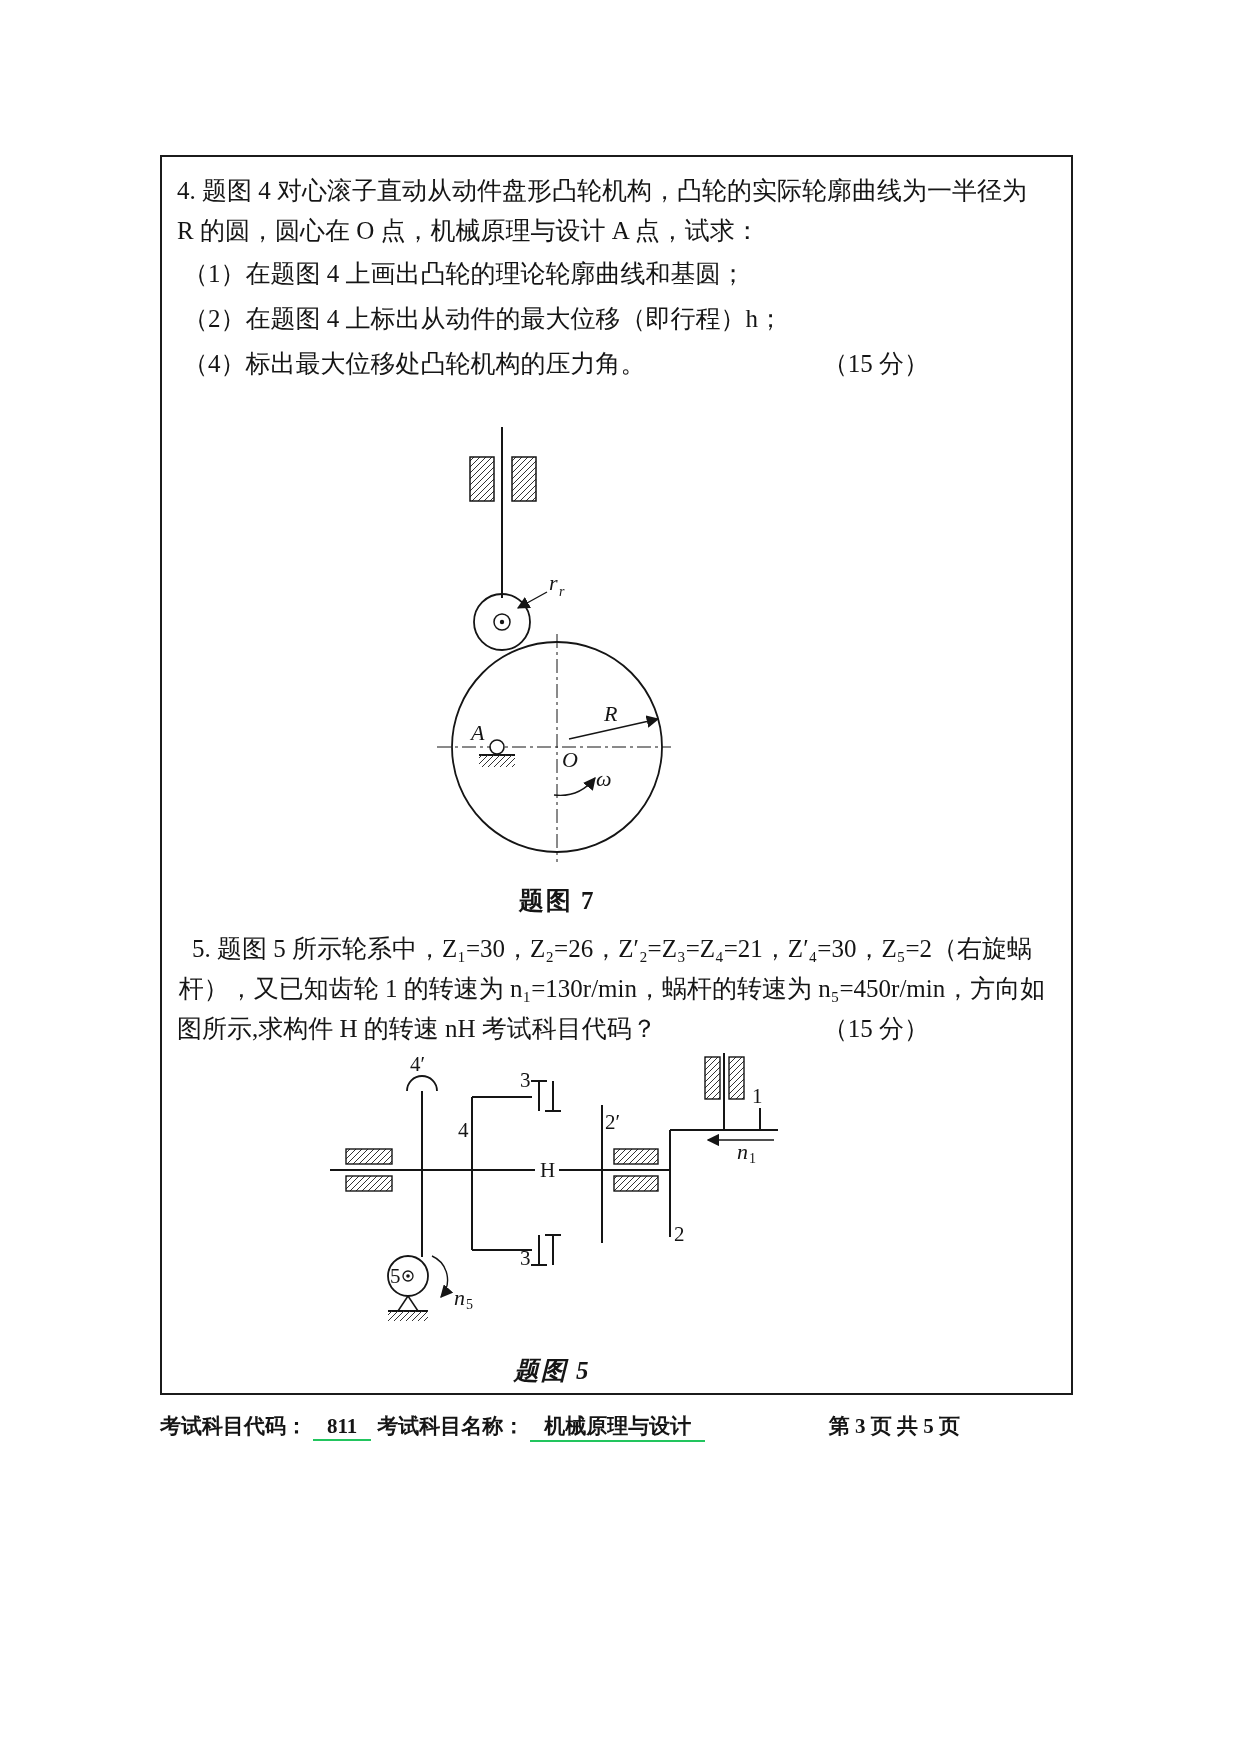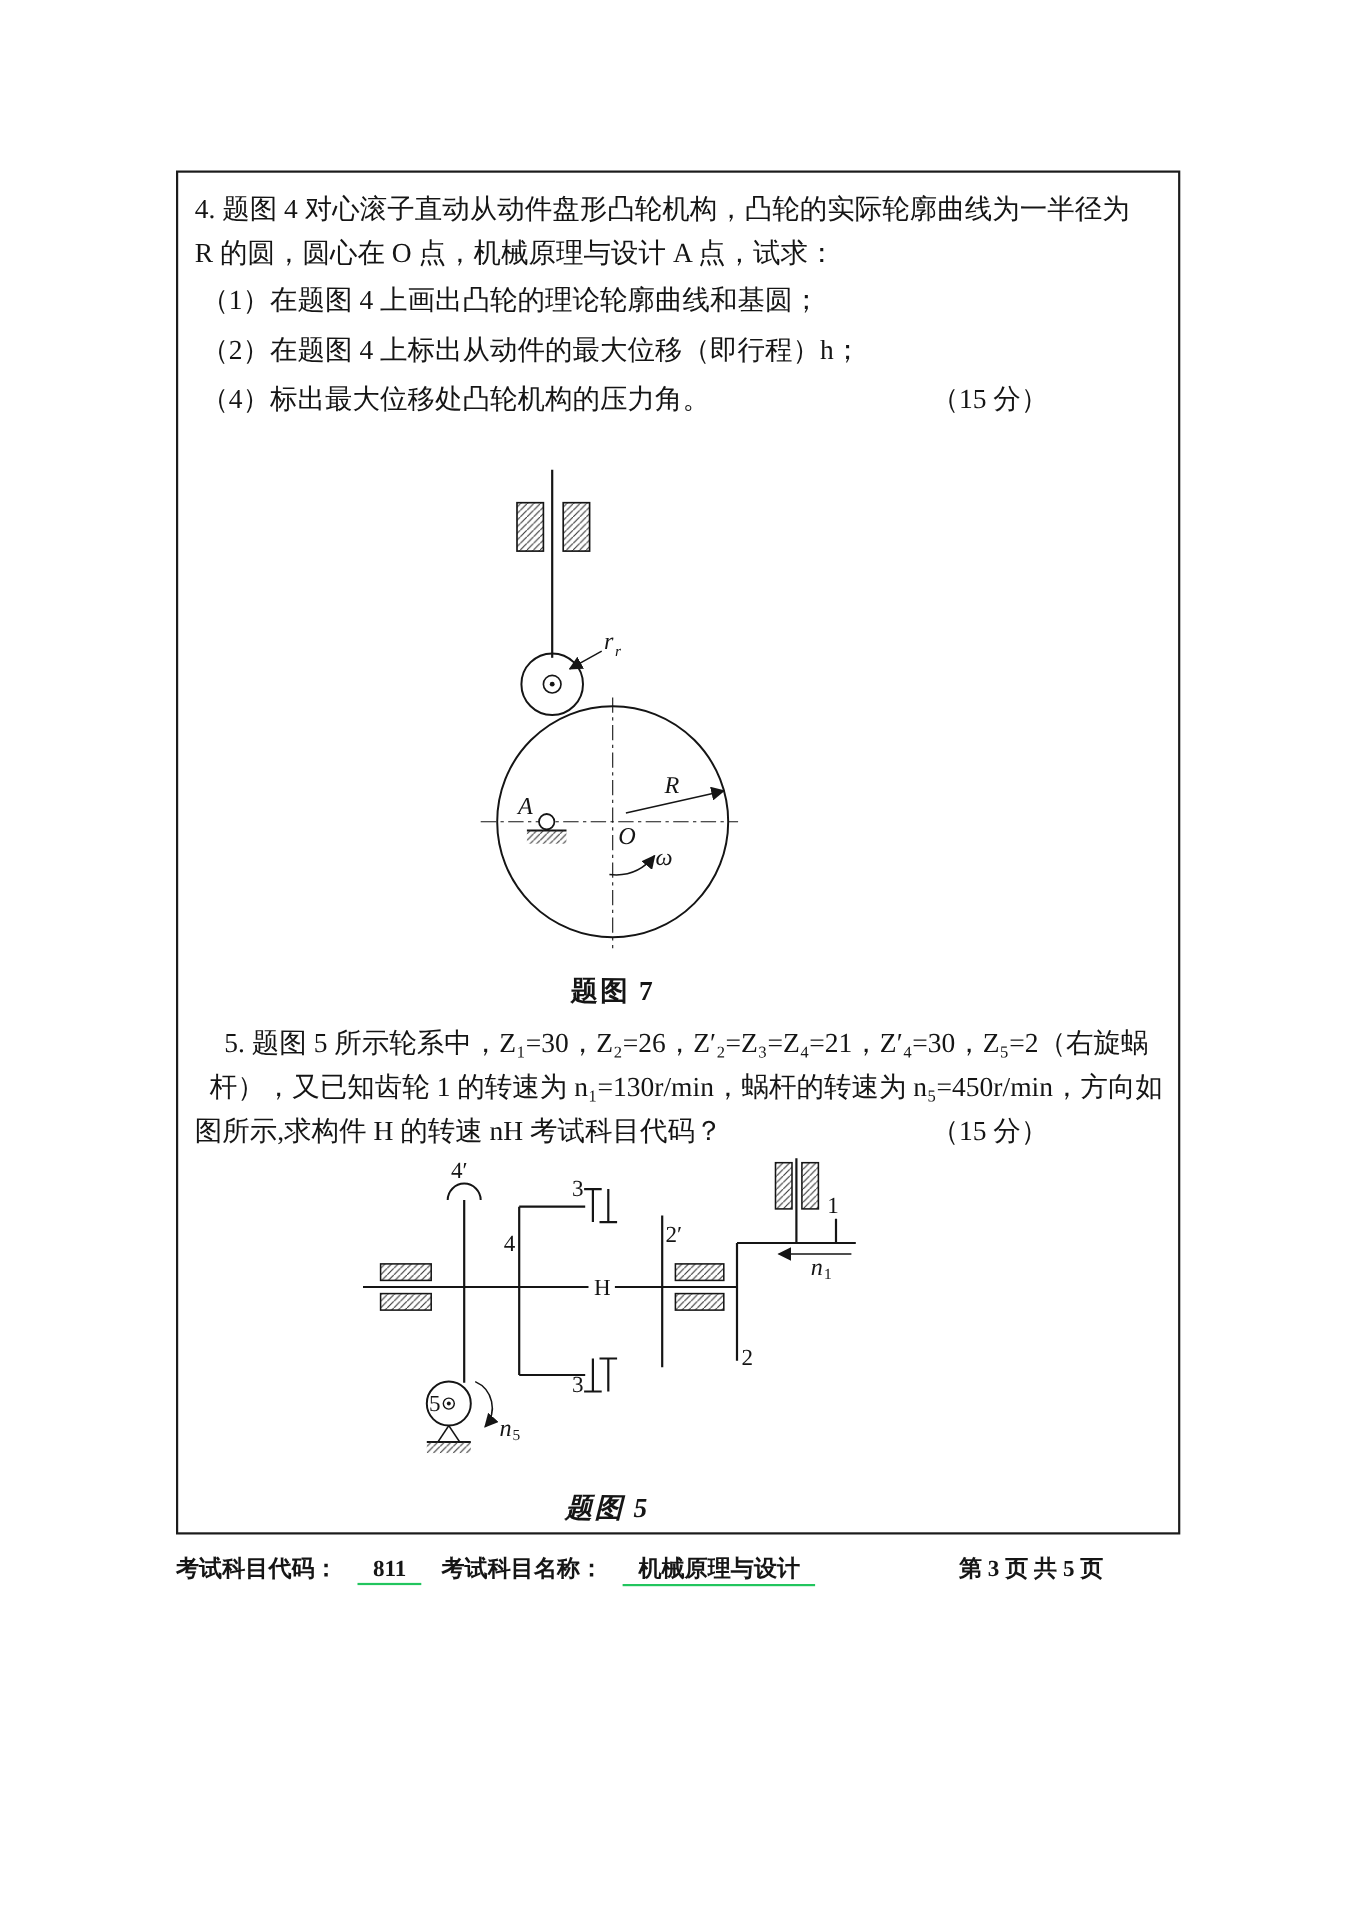--- a/index.html
+++ b/index.html
@@ -4,42 +4,42 @@
 <style>
   html,body { margin:0; padding:0; }
   body {
     width:1240px; height:1754px; background:#ffffff; position:relative;
     font-family:"Liberation Serif","DejaVu Serif",serif; color:#151515;
   }
   .border-box {
     position:absolute; left:160px; top:155px; width:913px; height:1240px;
     border:2px solid #1b1b1b; box-sizing:border-box;
   }
-  .qblock { position:absolute; left:15px; right:0; font-size:25px; }
+  .qblock { position:absolute; left:15px; right:24px; font-size:25px; }
   .q4 { top:14px; }
   .q5 { top:772px;text-align:center; }
   .q-line { line-height:40px; white-space:nowrap; }
   .q-item { line-height:45px; padding-left:6px; white-space:nowrap; }
   .flexline { display:flex; white-space:nowrap; }
   .score { margin-left:auto; padding-right:118px; }
   .caption {
     position:absolute; width:200px; text-align:center;
     font-size:25px; font-weight:bold; letter-spacing:2px;
   }
   .cap4 { left:295px; top:727px; }
   .cap5 { left:290px; top:1197px;font-style:italic; }
   .fig4 { position:absolute; left:245px; top:265px; }
   .fig5 { position:absolute; left:160px; top:888px; }
   .footer {
     position:absolute; left:160px; top:1412px; width:915px;
     display:flex; align-items:baseline;
-    font-size:21px; font-weight:bold;gap:12px;
+    font-size:21px; font-weight:bold;
   }
   .u { border-bottom:2px solid #22c55e; padding:0 14px; margin:0 6px; }
-  .pageinfo { margin-left:auto; margin-right:72px; }
+  .pageinfo { margin-left:auto; margin-right:115px; }
   svg text { fill:#151515; }
   .mt { font-style:italic; font-size:22px; }
   .ms { font-style:italic; font-size:14px; }
   .dt { font-style:normal; font-size:21px; }
   .ss { font-style:normal; font-size:14px; }
 </style>
 </head>
 <body>
 
 <div>

